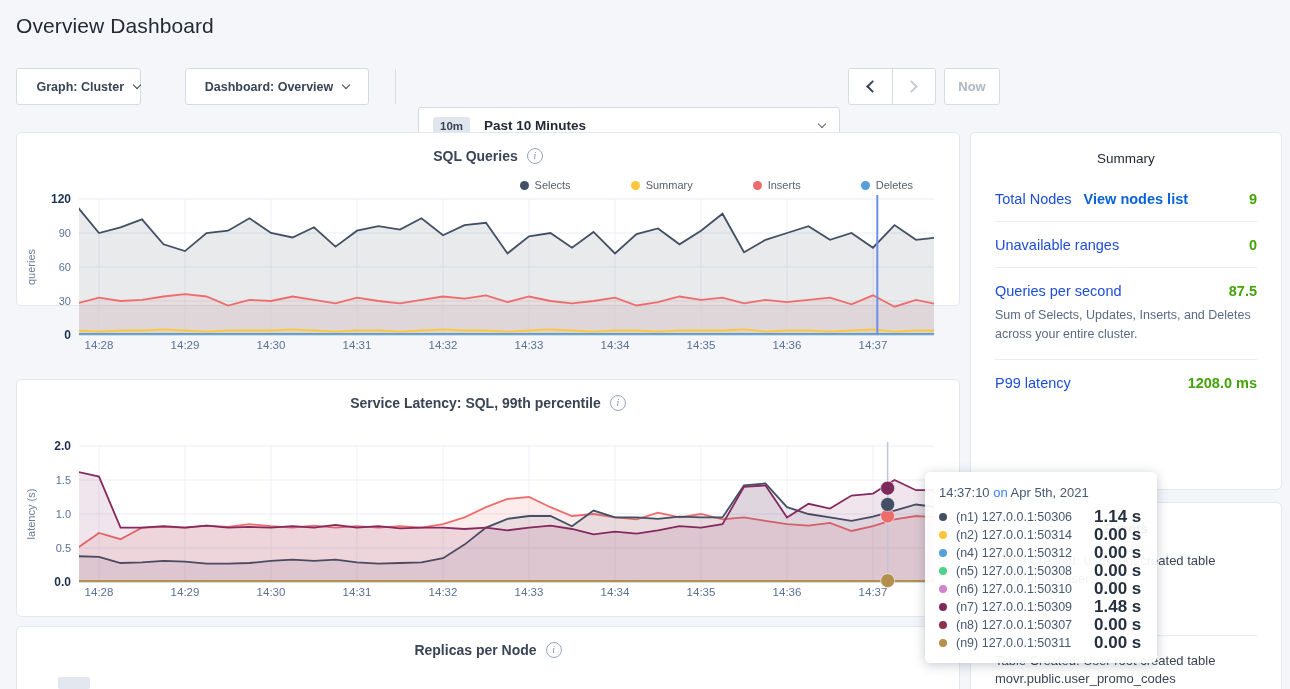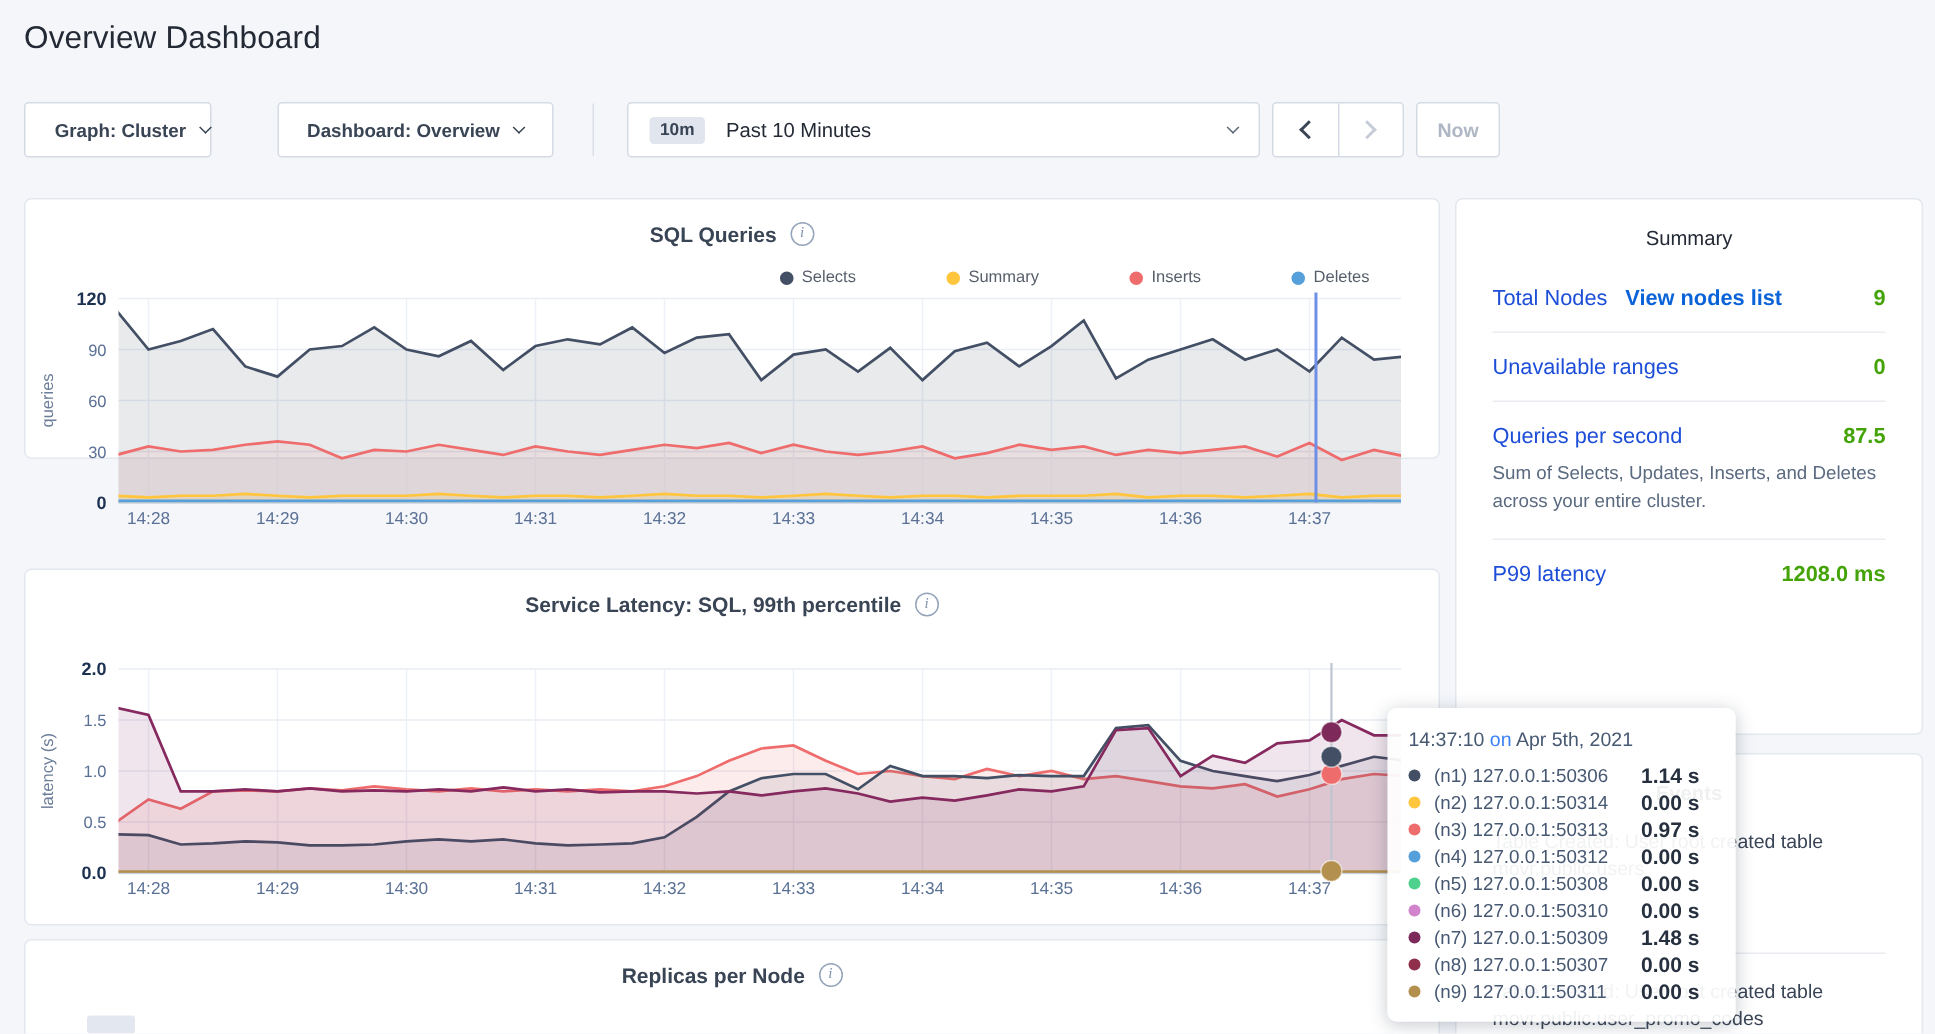--- a/index.html
+++ b/index.html
@@ -7,23 +7,23 @@
   .screen { position: relative; width: 1290px; height: 689px; background: #f4f6fa; overflow: hidden; color: #394455; }
 
   .page-title { position: absolute; left: 16px; top: 14px; font-size: 21px; font-weight: 500; color: #242a35; letter-spacing: 0.1px; }
 
   
   .ctrl { position: absolute; top: 68px; height: 37px; background: #fff; border: 1px solid #d5dbe4; border-radius: 3px; display: flex; align-items: center; font-size: 12.5px; font-weight: bold; color: #394455; cursor: pointer; }
   .dd-graph { left: 16px; width: 125px; justify-content: flex-end; }
   .dd-dashboard { left: 185px; width: 184px; justify-content: center; }
   .chev { display: inline-block; width: 6px; height: 6px; border-right: 1.8px solid #394455; border-bottom: 1.8px solid #394455; transform: rotate(45deg); margin-left: 10px; margin-top: -3px; }
   .toolbar-divider { position: absolute; left: 395px; top: 69px; width: 1px; height: 35px; background: #d9dee8; }
-  .time-select { left: 418px; width: 422px; padding: 0 14px; justify-content: flex-start; }
+  .time-select { left: 418px; width: 422px; padding: 0 14px; justify-content: flex-start; margin-top: 39px; }
   .range-badge { background: #e1e5ee; border-radius: 3px; padding: 3px 7px; font-size: 11.5px; font-weight: bold; color: #394455; margin-right: 14px; }
-  .range-label { font-size: 13.5px; font-weight: normal; color: #242a35; }
+  .range-label { font-size: 13.5px; font-weight: bold; color: #242a35; }
   .time-select .chev { margin-left: auto; border-color: #5a6475; }
   .nav-group { left: 848px; width: 88px; padding: 0; }
   .nav-cell { width: 44px; height: 100%; display: flex; align-items: center; justify-content: center; }
   .nav-cell + .nav-cell { border-left: 1px solid #d5dbe4; }
   .arr { display: inline-block; width: 9px; height: 9px; border-left: 2.6px solid #394455; border-bottom: 2.6px solid #394455; }
   .arr.prev { transform: rotate(45deg); margin-left: 4px; }
   .arr.next { transform: rotate(225deg); margin-right: 4px; border-color: #c6cdd8; }
   .now-btn { left: 944px; width: 56px; justify-content: center; color: #aeb7c3; font-size: 13px; }
 
   .panel { position: absolute; background: #fff; border: 1px solid #e3e8ef; border-radius: 5px; }
@@ -61,21 +61,21 @@
   .event-item.gap { padding-bottom: 48px; }
   .event-item + .event-item { border-top: 1px solid #e9edf2; }
 
   
   .tooltip { position: absolute; left: 925px; top: 472px; width: 232px; background: rgba(255,255,255,0.93); border-radius: 6px; box-shadow: 0 2px 12px rgba(50,60,80,0.28); z-index: 50; padding: 13px 14px 11px 14px; }
   .tt-header { font-size: 13px; color: #475872; margin-bottom: 8px; }
   .tt-on { color: #3b82f6; }
   .tt-row { display: flex; align-items: center; height: 18px; font-size: 12.5px; color: #475872; }
   .tt-dot { width: 8px; height: 8px; border-radius: 50%; margin-right: 9px; flex: 0 0 auto; }
   .tt-name { width: 138px; }
-  .tt-val { font-weight: bold; color: #26303f; font-size: 14px; }
+  .tt-val { font-weight: bold; color: #26303f; font-size: 17px; }
 
   .axis-partial { position: absolute; left: 58px; top: 677px; width: 32px; height: 12px; background: #e2e7f0; border-radius: 2px; }
 </style>
 </head>
 <body>
 
 <div class="screen">
 
   <div class="page-title">Overview Dashboard</div>
 
@@ -294,25 +294,20 @@
           <span class="tt-dot" style="background: rgb(67, 79, 100);"></span>
           <span class="tt-name">(n1) 127.0.0.1:50306</span>
           <span class="tt-val">1.14 s</span>
         </div>
         <div class="tt-row">
           <span class="tt-dot" style="background: rgb(255, 197, 61);"></span>
           <span class="tt-name">(n2) 127.0.0.1:50314</span>
           <span class="tt-val">0.00 s</span>
         </div>
         <div class="tt-row">
-          <span class="tt-dot" style="background: rgb(239, 108, 108);"></span>
-          <span class="tt-name">(n3) 127.0.0.1:50313</span>
-          <span class="tt-val">0.97 s</span>
-        </div>
-        <div class="tt-row">
           <span class="tt-dot" style="background: rgb(85, 160, 218);"></span>
           <span class="tt-name">(n4) 127.0.0.1:50312</span>
           <span class="tt-val">0.00 s</span>
         </div>
         <div class="tt-row">
           <span class="tt-dot" style="background: rgb(79, 209, 142);"></span>
           <span class="tt-name">(n5) 127.0.0.1:50308</span>
           <span class="tt-val">0.00 s</span>
         </div>
         <div class="tt-row">

